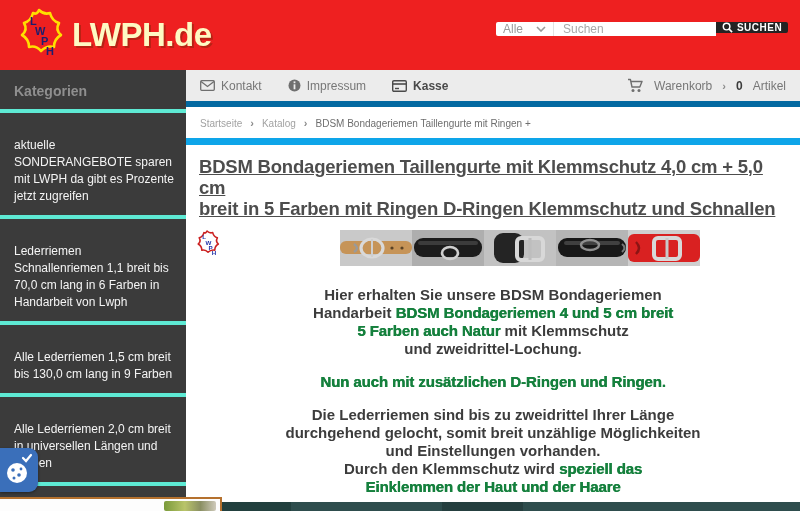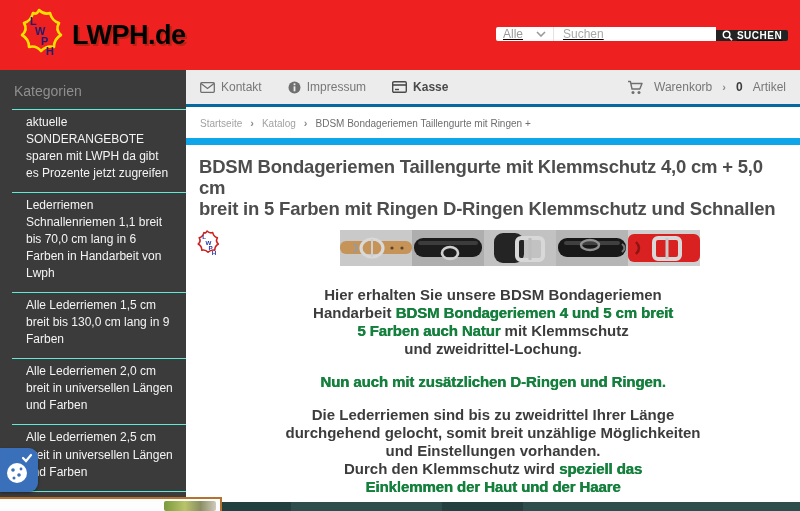--- a/index.html
+++ b/index.html
@@ -3,61 +3,61 @@
 <meta charset="utf-8">
 <style>
   * { margin:0; padding:0; box-sizing:border-box; }
   html,body { width:800px; height:511px; overflow:hidden; }
   body { font-family:"Liberation Sans","DejaVu Sans",sans-serif; background:#fff; }
   .page { position:relative; width:800px; height:511px; overflow:hidden; background:#fff; }
 
   
   .header { position:absolute; left:0; top:0; width:800px; height:70px; background:#ee2020; }
   .logo-area { position:absolute; left:12px; top:6px; display:flex; align-items:center; gap:6px; cursor:pointer; }
-  .brand-text { font-size:27px; font-weight:700; color:#000000; letter-spacing:-0.5px;
+  .brand-text { font-size:33px; font-weight:700; color:#fef9c3; letter-spacing:-0.5px;
                 text-shadow:2px 2px 0 rgba(80,40,0,0.35); }
-  .search-bar { position:absolute; top:22px; right:12px; height:19px; display:flex; align-items:flex-end;text-decoration:underline; }
+  .search-bar { position:absolute; top:22px; right:12px; height:19px; display:flex; align-items:flex-start; }
   .search-select { width:58px; background:#fff; color:#9a9a9a; font-size:12px; display:flex;
                    align-items:center; justify-content:space-between; padding:0 7px; cursor:pointer;
                    border-right:1px solid #e2e2e2; border-radius:2px 0 0 2px; }
   .search-input { width:162px; border:none; outline:none; font-size:12px; padding:0 9px; color:#444;
                   font-family:"Liberation Sans",sans-serif; }
   .search-input::placeholder { color:#a8a8a8; }
   .search-btn { width:72px; background:#232323; color:#fff; border:none; font-size:10px; font-weight:700;
                 letter-spacing:0.5px; display:flex; align-items:center; justify-content:center; gap:4px;
                 cursor:pointer; font-family:"Liberation Sans",sans-serif; border-radius:0 2px 2px 0; }
 
   
   .sidebar { position:absolute; left:0; top:70px; width:186px; height:429px; background:#3b3b3b; }
-  .sidebar-title { padding:13px 14px 10px 14px; font-size:14px; font-weight:400; color:#8f8f8f; }
-  .sidebar-item { padding:4px 12px 10px 14px; font-size:12px; line-height:1.42; color:#f4f4f4;
-                  border-top:1px solid #5eead4; cursor:pointer;margin-left:12px; }
+  .sidebar-title { padding:13px 14px 10px 14px; font-size:14px; font-weight:700; color:#8f8f8f; }
+  .sidebar-item { padding:24px 12px 10px 14px; font-size:12px; line-height:1.42; color:#f4f4f4;
+                  border-top:4px solid #5eead4; cursor:pointer; }
   .cookie-badge { position:absolute; left:0; top:378px; width:38px; height:44px; background:#3a6fba;
                   border-radius:0 9px 9px 0; display:flex; align-items:center; justify-content:center;
                   cursor:pointer; box-shadow:0 1px 3px rgba(0,0,0,0.4); }
 
   
   .main { position:absolute; left:186px; top:70px; width:614px; height:441px; background:#fff; }
-  .navbar { height:37px; background:#ececec; border-bottom:3px solid #0369a1; display:flex;
+  .navbar { height:37px; background:#ececec; border-bottom:6px solid #0369a1; display:flex;
             align-items:center; padding:0 14px; }
   .nav-item { display:flex; align-items:center; gap:6px; font-size:12px; color:#777; margin-right:26px;
               cursor:pointer; }
   .nav-item.strong { color:#4a4a4a; font-weight:700; }
   .nav-right { margin-left:auto; display:flex; align-items:center; gap:10px; font-size:12px; color:#777;
                cursor:pointer; }
   .cart-count { color:#3c3c3c; font-weight:700; }
   .crumb-sep, .cart-sep { color:#8b8b8b; font-weight:700; font-size:11px; }
 
   .breadcrumb { display:flex; align-items:center; gap:8px; padding:10px 14px 9px 14px; font-size:10px;
                 color:#a2a2a2; border-bottom:7px solid #0ea5e9; }
   .crumb { cursor:pointer; }
   .crumb.current { color:#6e6e6e; font-weight:400; cursor:default; }
 
   .page-title { padding:11px 10px 0 13px; font-size:18.5px; line-height:21px; font-weight:700;
-                color:#4d4d4d; letter-spacing:-0.2px; }
+                color:#4d4d4d; letter-spacing:-0.2px;text-decoration:underline; }
 
   .product-row { position:relative; height:48px; margin-top:9px; }
   .mini-logo { position:absolute; left:7px; top:0; }
   .belt-strip { position:absolute; left:154px; top:2px; width:360px; height:36px; display:flex;
                 cursor:pointer; }
   .belt-cell { width:72px; height:36px; }
 
   .content-text { text-align:center; margin-top:10px; font-size:15px; line-height:18px; color:#2b2b2b; }
   .content-text p { margin-bottom:15px; }
   .sb { font-weight:700; color:#3c3c3c; }

